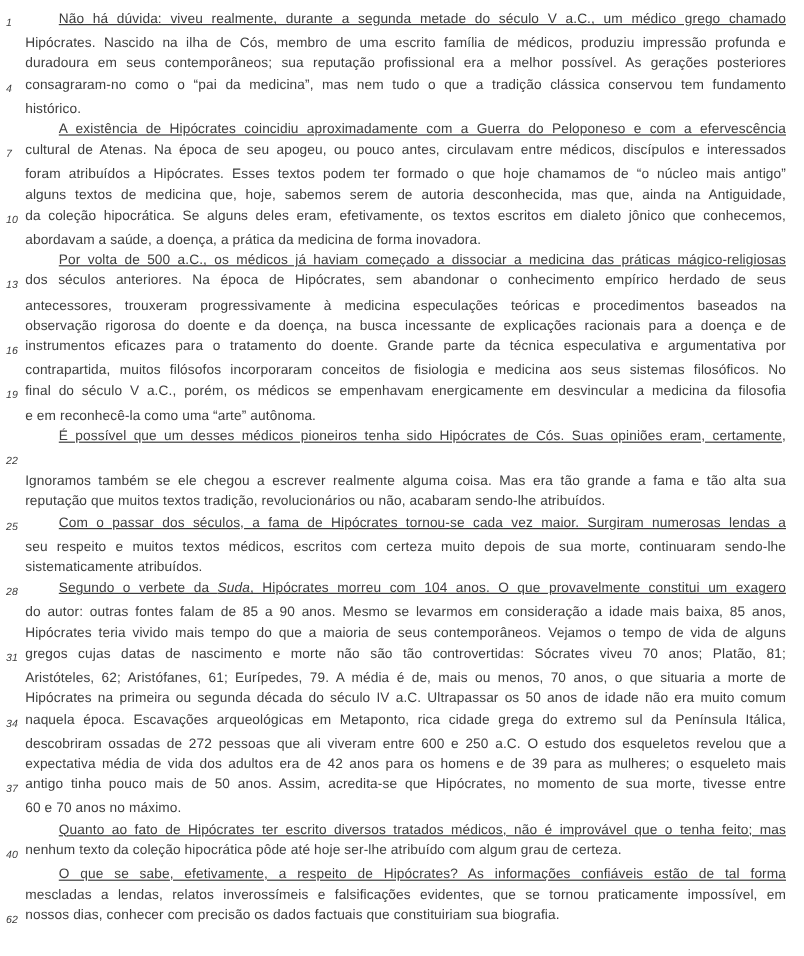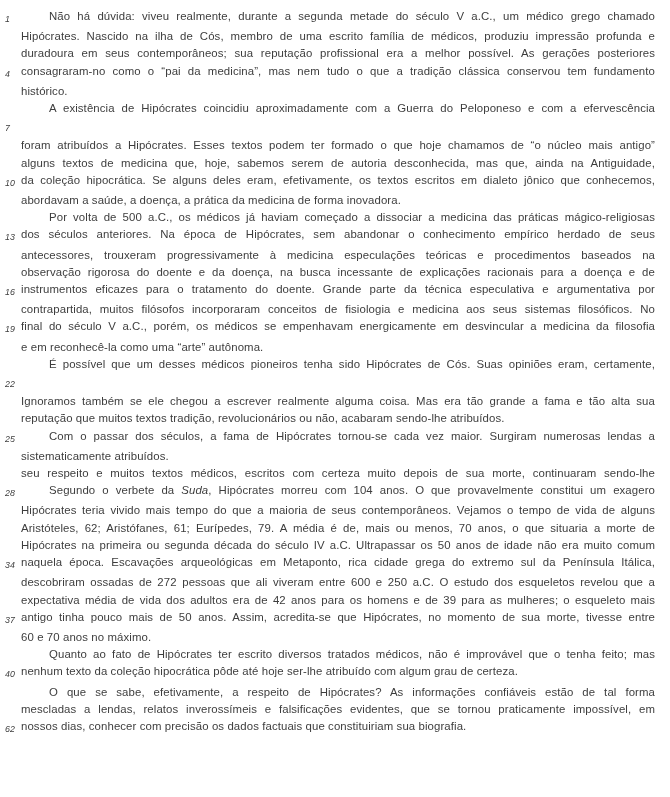--- a/index.html
+++ b/index.html
@@ -40,20 +40,21 @@
   .line.justify .text {
     text-align: justify;
     text-align-last: justify;
   }
   .line.leftalign .text {
     text-align: left;
     text-align-last: left;
   }
   .line.indent .text {
     text-indent: 28px;
+    text-decoration: underline;
   }
   .seg-italic { font-style: italic; }
 </style>
 </head>
 <body>
 
 <div class="page">
   <div id="text-body">
       <div class="line justify indent">
         <span class="gutter">1</span>
@@ -74,20 +75,21 @@
       <div class="line leftalign">
         <span class="gutter"></span>
         <span class="text"><span class="">histórico.</span></span>
       </div>
       <div class="line justify indent">
         <span class="gutter"></span>
         <span class="text"><span class="">A existência de Hipócrates coincidiu aproximadamente com a Guerra do Peloponeso e com a efervescência</span></span>
       </div>
       <div class="line justify">
         <span class="gutter">7</span>
+        <span class="text"><span class="">cultural de Atenas. Na época de seu apogeu, ou pouco antes, circulavam entre médicos, discípulos e interessados</span></span>
       </div>
       <div class="line justify">
         <span class="gutter"></span>
         <span class="text"><span class="">foram atribuídos a Hipócrates. Esses textos podem ter formado o que hoje chamamos de “o núcleo mais antigo”</span></span>
       </div>
       <div class="line justify">
         <span class="gutter"></span>
         <span class="text"><span class="">alguns textos de medicina que, hoje, sabemos serem de autoria desconhecida, mas que, ainda na Antiguidade,</span></span>
       </div>
       <div class="line justify">
@@ -142,35 +144,43 @@
         <span class="text"><span class="">Ignoramos também se ele chegou a escrever realmente alguma coisa. Mas era tão grande a fama e tão alta sua</span></span>
       </div>
       <div class="line leftalign">
         <span class="gutter"></span>
         <span class="text"><span class="">reputação que muitos textos tradição, revolucionários ou não, acabaram sendo-lhe atribuídos.</span></span>
       </div>
       <div class="line justify indent">
         <span class="gutter">25</span>
         <span class="text"><span class="">Com o passar dos séculos, a fama de Hipócrates tornou-se cada vez maior. Surgiram numerosas lendas a</span></span>
       </div>
+      <div class="line justify">
+        <span class="gutter"></span>
+        <span class="text"><span class="">seu respeito e muitos textos médicos, escritos com certeza muito depois de sua morte, continuaram sendo-lhe</span></span>
+      </div>
       <div class="line leftalign">
         <span class="gutter"></span>
         <span class="text"><span class="">sistematicamente atribuídos.</span></span>
-      </div>
-      <div class="line justify">
-        <span class="gutter"></span>
-        <span class="text"><span class="">seu respeito e muitos textos médicos, escritos com certeza muito depois de sua morte, continuaram sendo-lhe</span></span>
       </div>
       <div class="line justify indent">
         <span class="gutter">28</span>
         <span class="text"><span class="">Segundo o verbete da </span><span class="seg-italic">Suda</span><span class="">, Hipócrates morreu com 104 anos. O que provavelmente constitui um exagero</span></span>
       </div>
       <div class="line justify">
         <span class="gutter"></span>
+        <span class="text"><span class="">do autor: outras fontes falam de 85 a 90 anos. Mesmo se levarmos em consideração a idade mais baixa, 85 anos,</span></span>
+      </div>
+      <div class="line justify">
+        <span class="gutter"></span>
         <span class="text"><span class="">Hipócrates teria vivido mais tempo do que a maioria de seus contemporâneos. Vejamos o tempo de vida de alguns</span></span>
+      </div>
+      <div class="line justify">
+        <span class="gutter">31</span>
+        <span class="text"><span class="">gregos cujas datas de nascimento e morte não são tão controvertidas: Sócrates viveu 70 anos; Platão, 81;</span></span>
       </div>
       <div class="line justify">
         <span class="gutter"></span>
         <span class="text"><span class="">Aristóteles, 62; Aristófanes, 61; Eurípedes, 79. A média é de, mais ou menos, 70 anos, o que situaria a morte de</span></span>
       </div>
       <div class="line justify">
         <span class="gutter"></span>
         <span class="text"><span class="">Hipócrates na primeira ou segunda década do século IV a.C. Ultrapassar os 50 anos de idade não era muito comum</span></span>
       </div>
       <div class="line justify">

